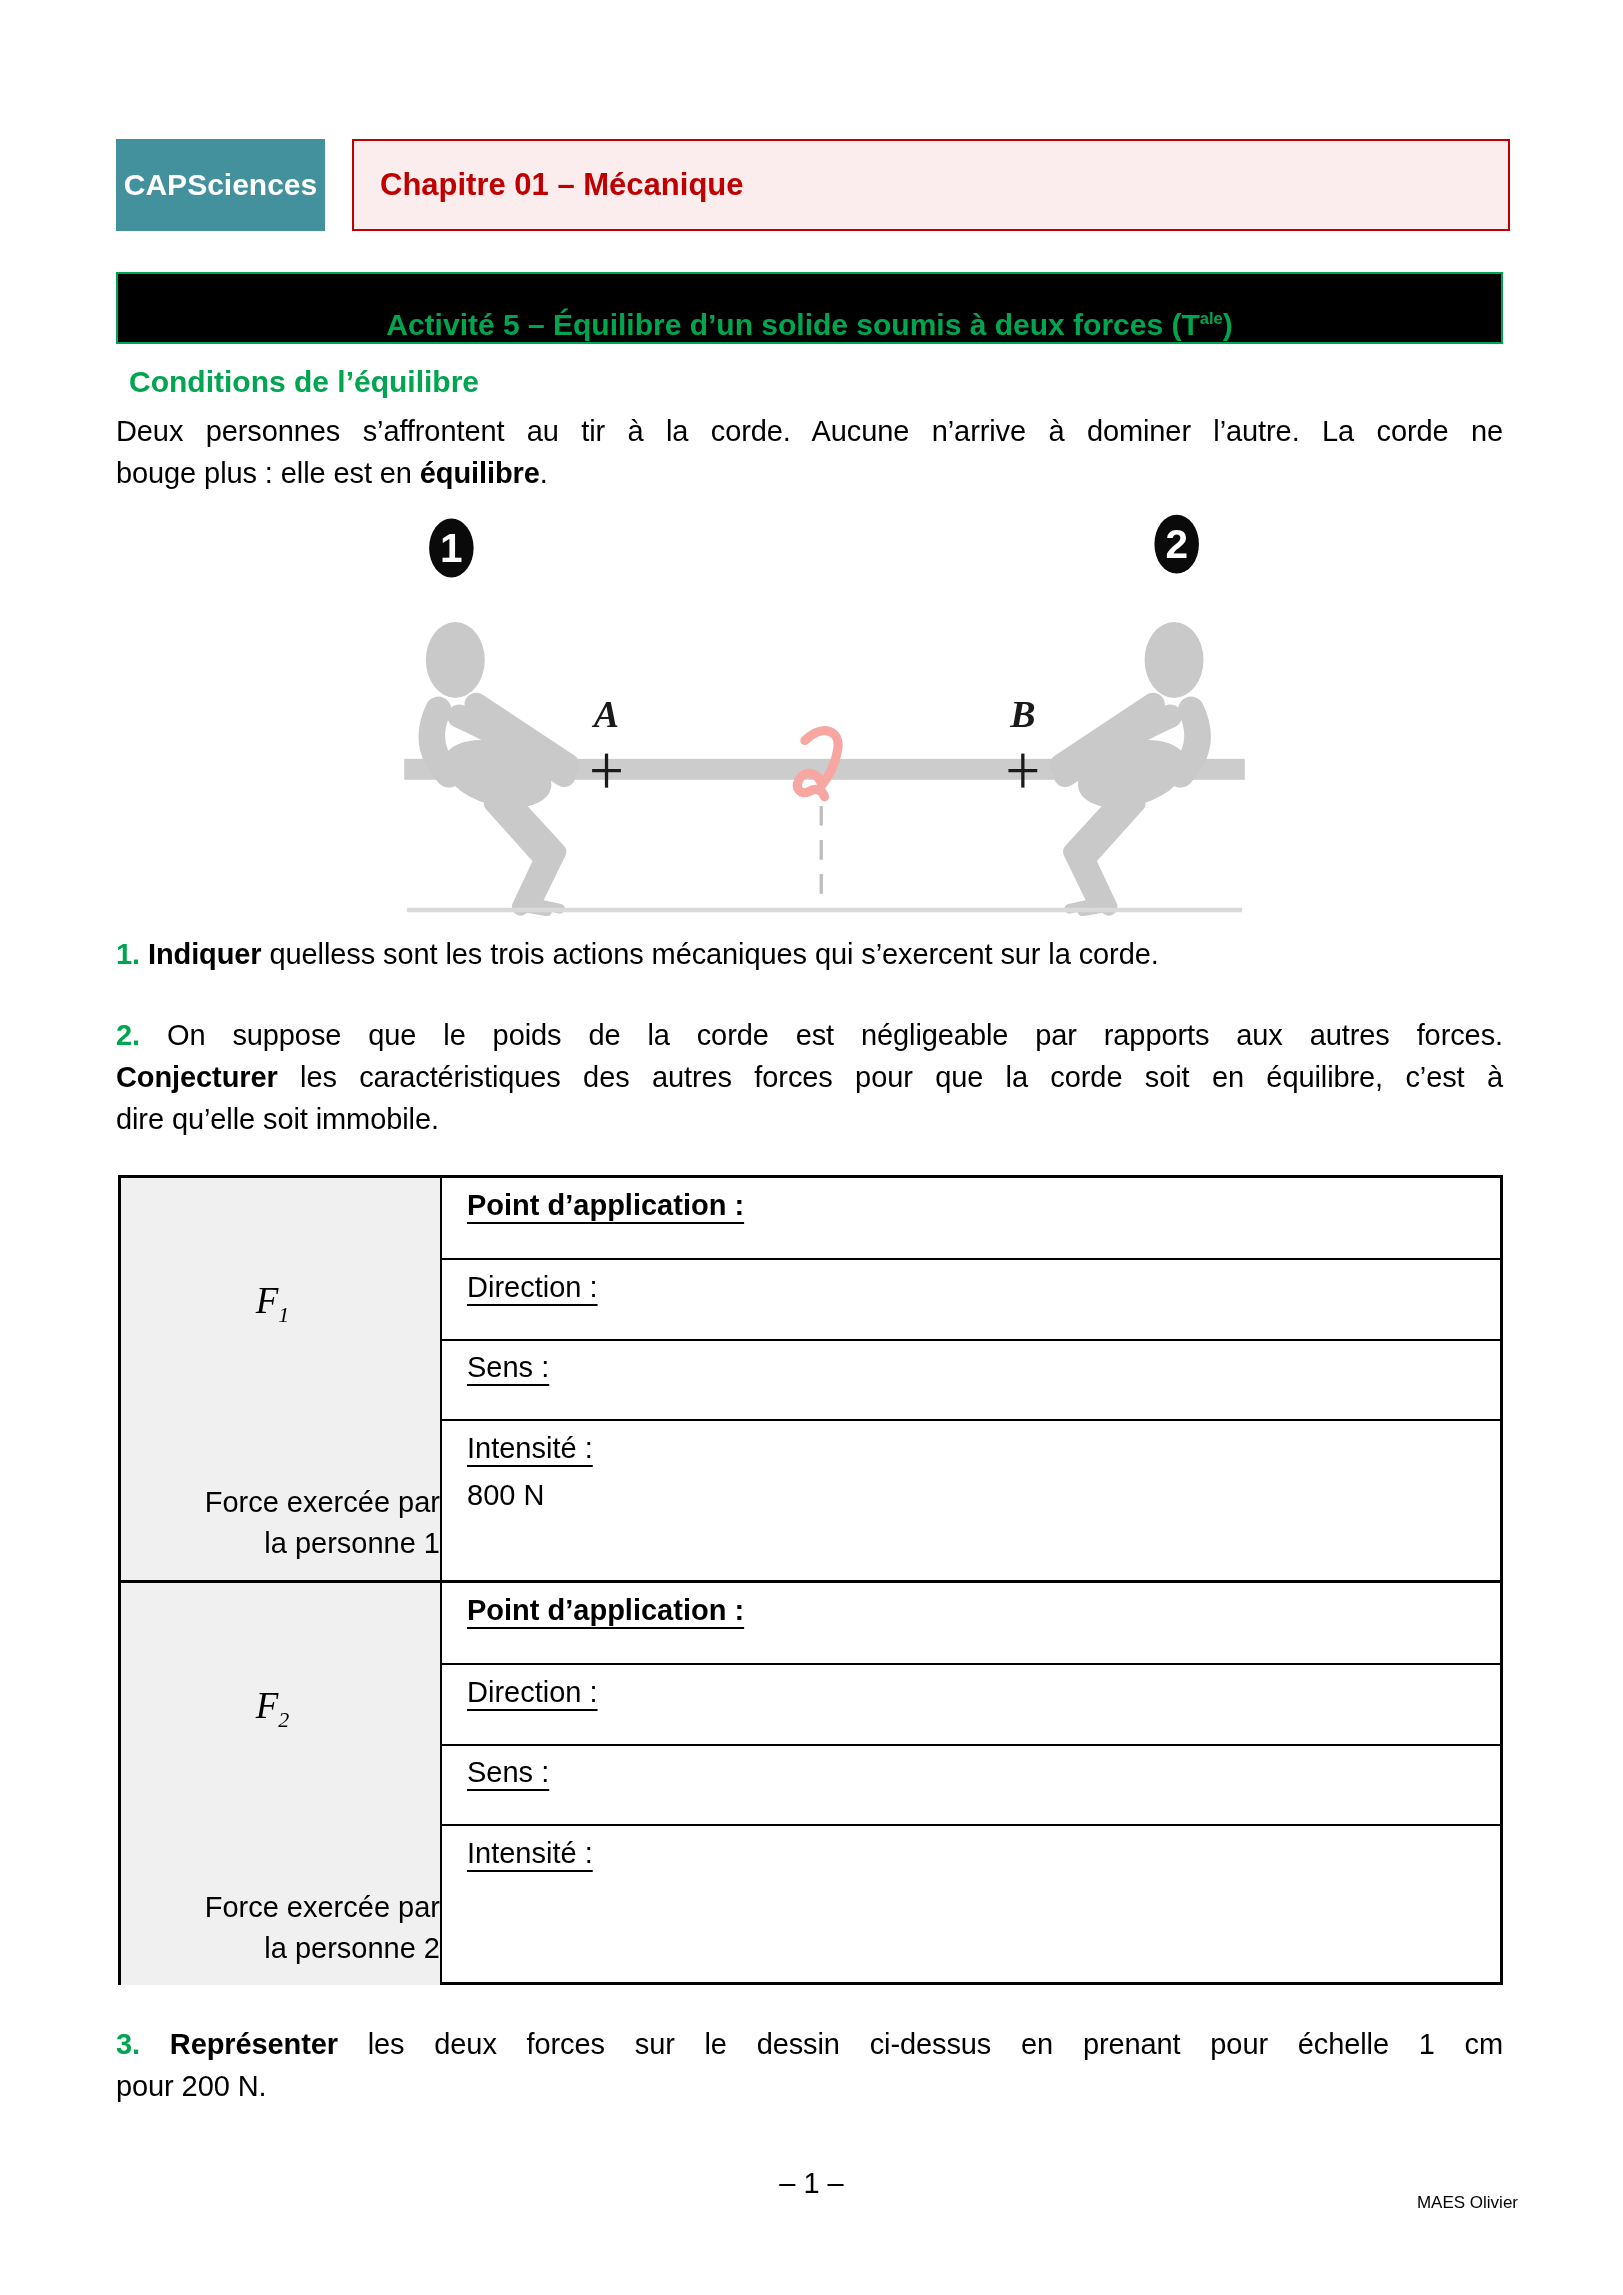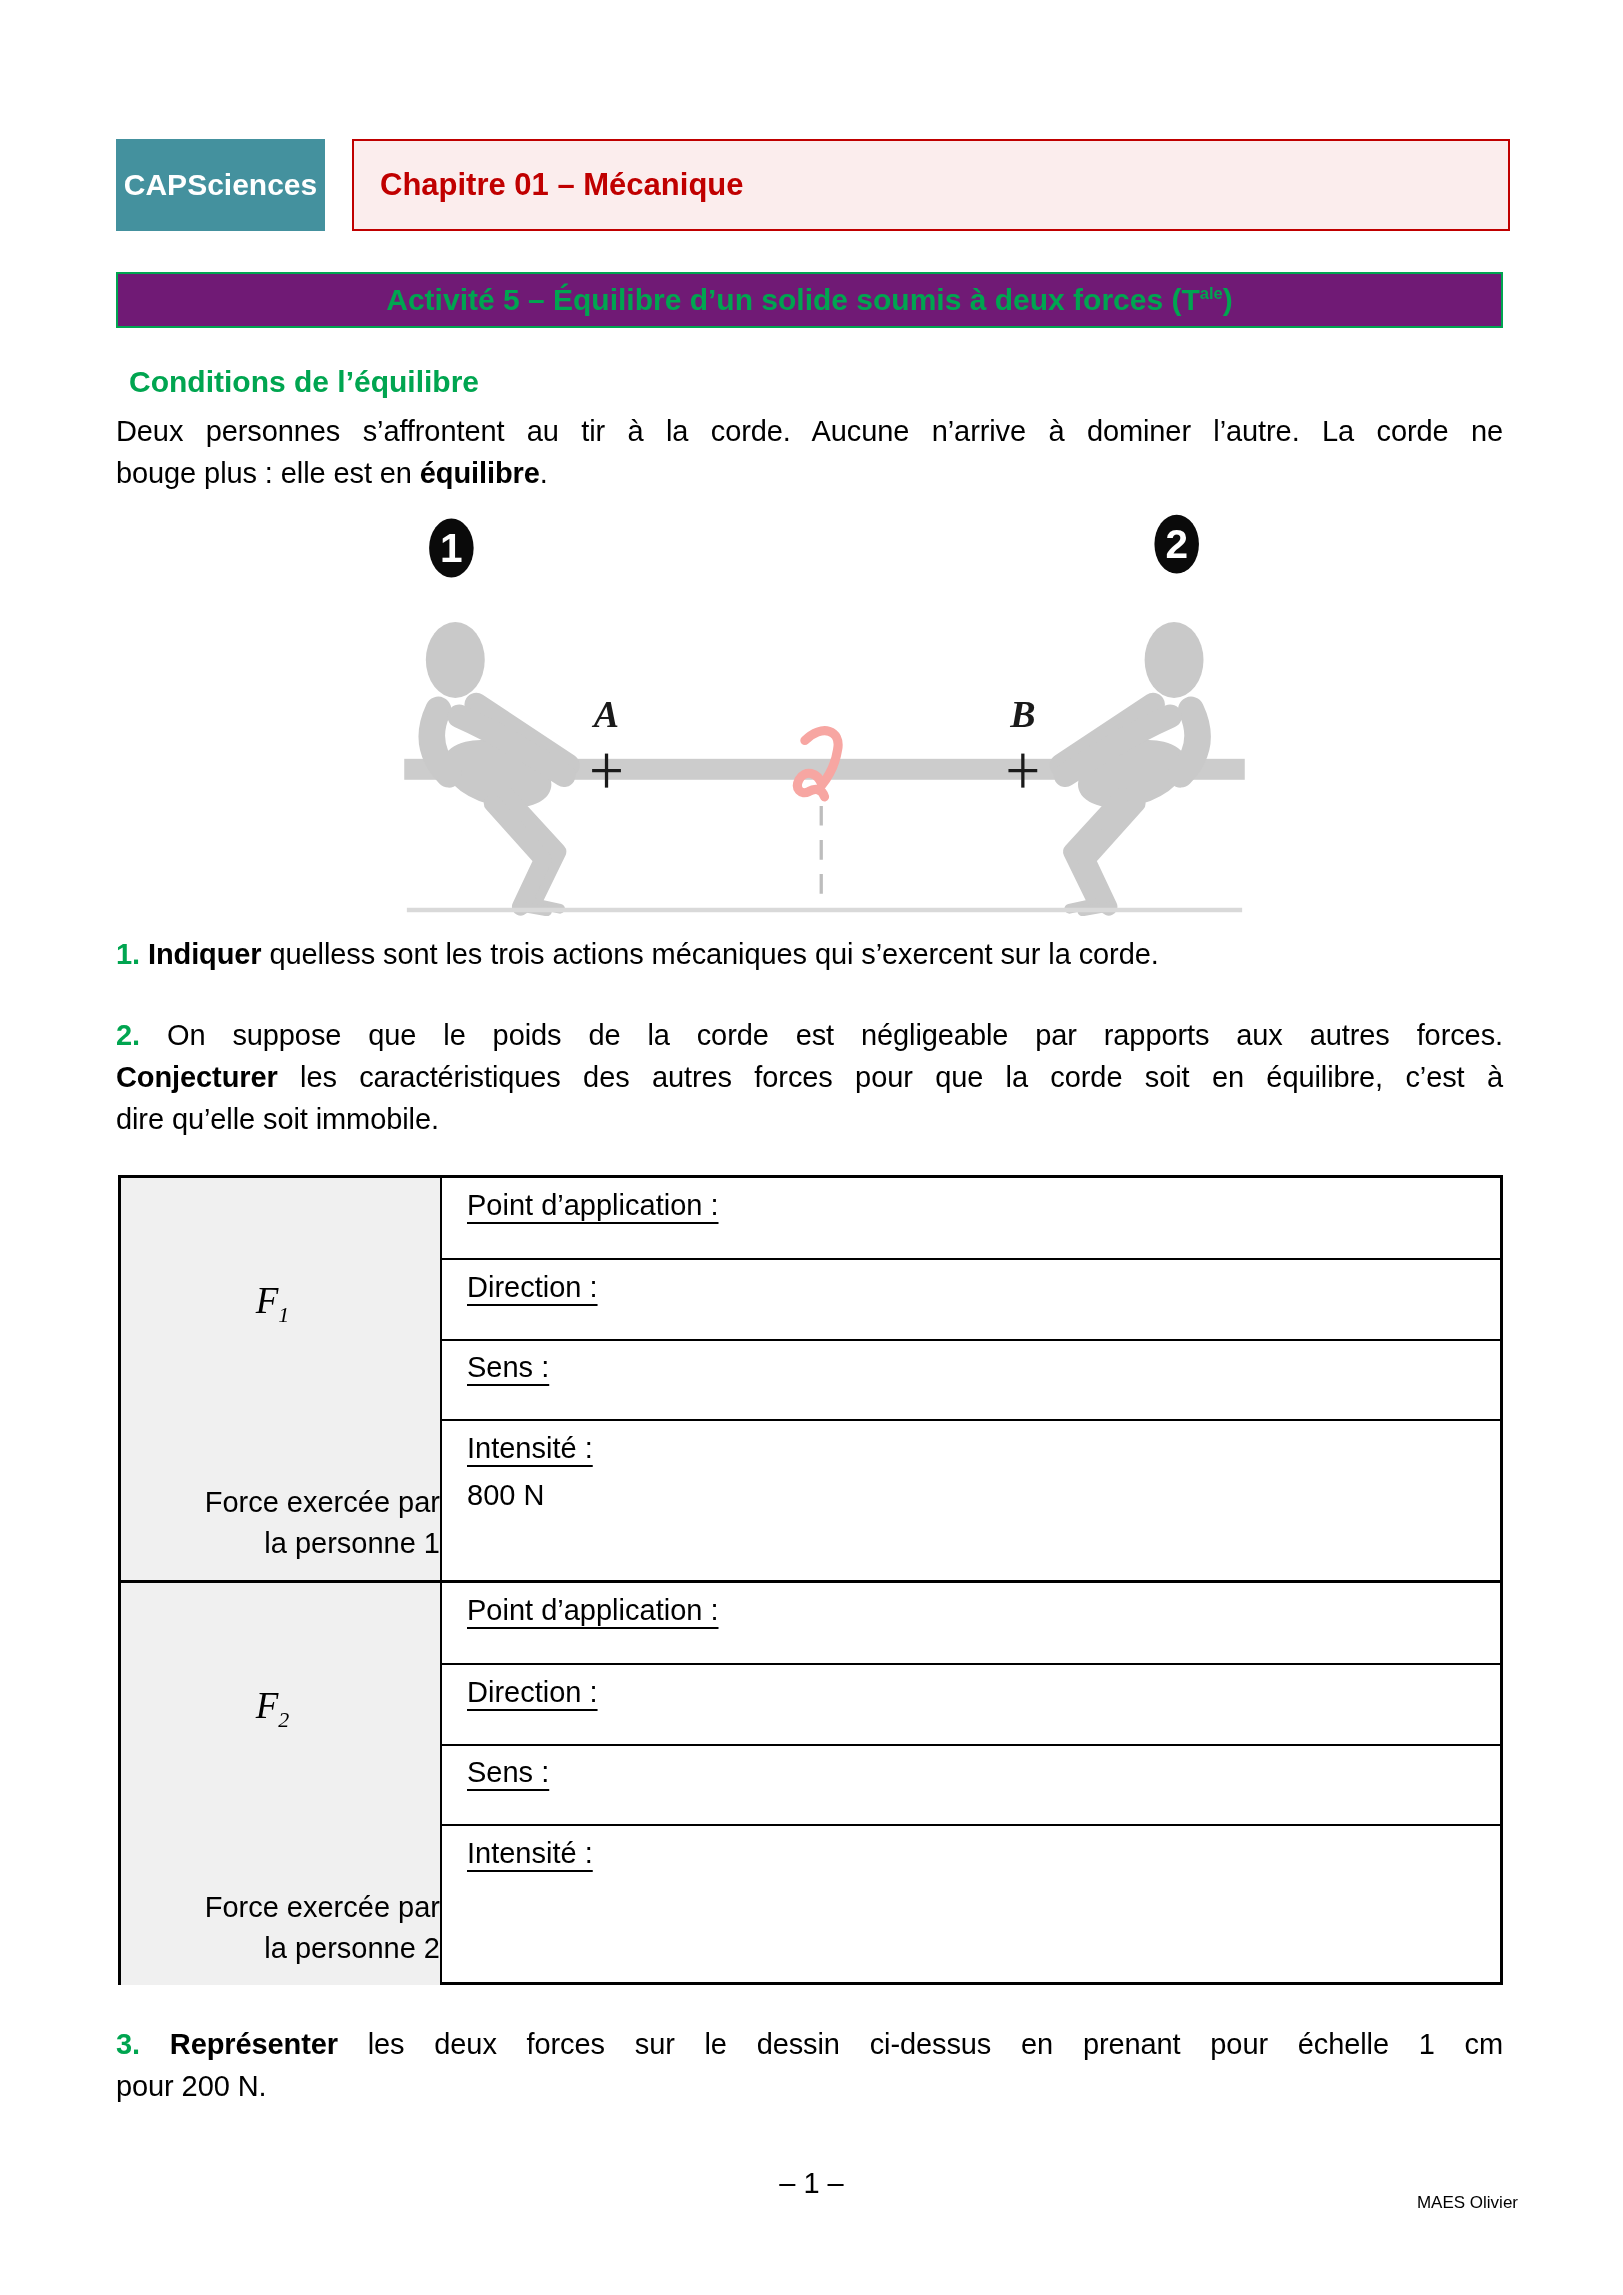--- a/index.html
+++ b/index.html
@@ -18,23 +18,23 @@
     display:flex; align-items:center; justify-content:center;
     text-align:center;
   }
   .chapter-box {
     position:absolute; left:346px; top:139px; width:1158px; height:92px;
     background:#FBEDED; border:2.6px solid #C00000; box-sizing:border-box;
     display:flex; align-items:center;margin-left:6px;
   }
   .chapter-title { color:#C00000; font-weight:bold; font-size:31px; padding-left:26px; }
   .activity-box {
-    position:absolute; left:116px; top:272px; width:1387px; height:56px;
-    background:#701a75; border:2px solid #00A550; box-sizing:border-box;
-    display:flex; align-items:center; justify-content:center;
+    position:absolute; left:116px; top:272px; width:1387px; height:72px;
+    background:#000000; border:2px solid #00A550; box-sizing:border-box;
+    display:flex; align-items:flex-end; justify-content:center;
   }
   .activity-title { color:#00A550; font-weight:bold; font-size:30px; }
   .activity-title sup { font-size:0.55em; }
   
   .sec-heading {
     position:absolute; left:129px; top:365px;
     color:#00A550; font-weight:bold; font-size:30px;
   }
   .textblock { position:absolute; left:116px; width:1387px; font-size:29px; line-height:42px; letter-spacing:-0.1px; }
   .jline { text-align:justify; text-align-last:justify; }
@@ -60,21 +60,21 @@
     position:absolute; top:25%; left:0; right:16px; text-align:center;
     font-family:"Liberation Serif", serif; font-style:italic; font-size:37px;
   }
   .fsym .sub { font-size:22px; vertical-align:-9.2px; }
   .fdesc {
     position:absolute; bottom:4%; left:0; right:0; text-align:right;
     font-size:29px; line-height:41px;
   }
   .fright { display:grid; grid-template-rows:1fr 1fr 1fr 2fr; }
   .fcell { border-top:2px solid #000; box-sizing:border-box; padding:10.5px 0 0 25px; font-size:29px; }
-  .fcell:first-child { border-top:none; }
+  .fcell:first-child { border-top:none;font-weight:bold; }
   .fcell .lbl { text-decoration:underline; text-decoration-thickness:2px; text-underline-offset:6.5px; }
   .fcell .val { margin-top:14.4px; }
   
   .pagenum {
     position:absolute; left:0; width:1623px; top:2167px; text-align:center; font-size:29px;
   }
   .author {
     position:absolute; right:105px; top:2193px; font-size:17px;
   }
 </style>

